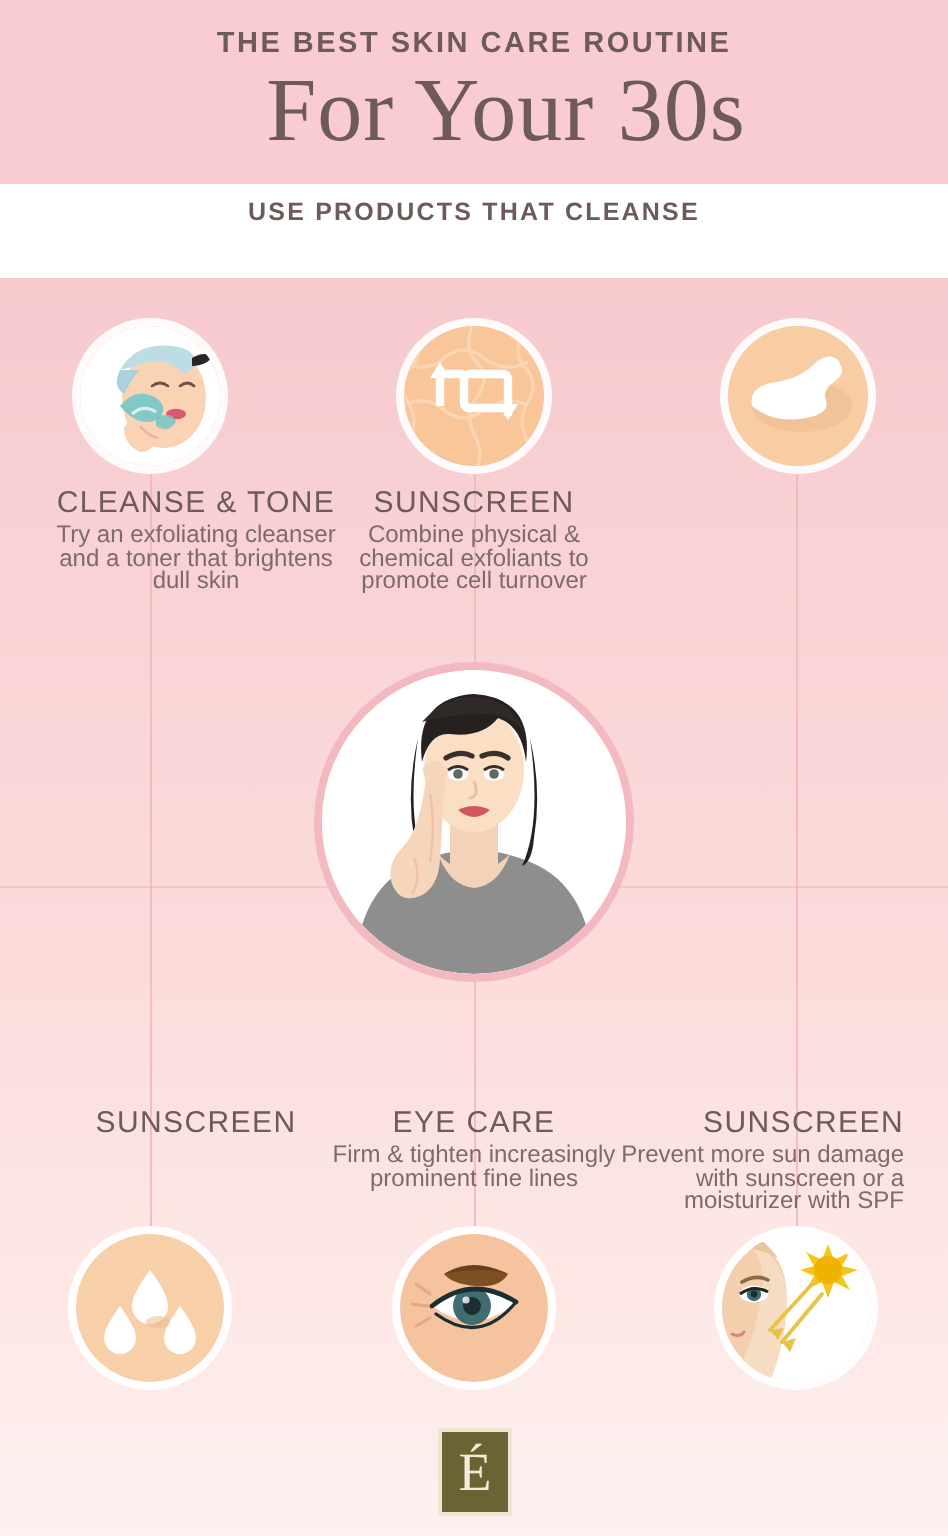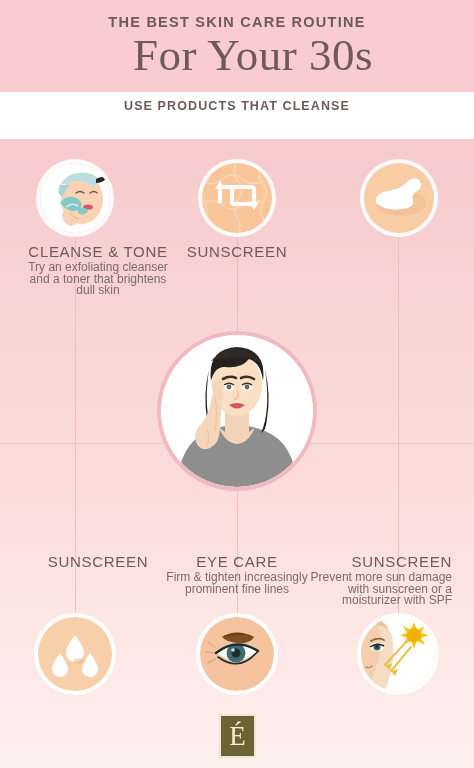--- a/index.html
+++ b/index.html
@@ -154,20 +154,21 @@
     </svg>
   </div>
 
   <div class="blk ta-l" style="left:22px;top:243px;">
     <h3>CLEANSE &amp; TONE</h3>
     <p>Try an exfoliating cleanser and a toner that brightens dull skin</p>
   </div>
 
   <div class="blk ta-c" style="left:161px;top:243px;">
     <h3>SUNSCREEN</h3>
+    <p>Combine physical &amp; chemical exfoliants to promote cell turnover</p>
   </div>
 
 
   <div class="center-circ">
     <svg width="152" height="152" viewBox="0 0 152 152">
       <defs>
         <clipPath id="cclip">
             <circle cx="76" cy="76" r="76"></circle>
           </clipPath>
       </defs>

